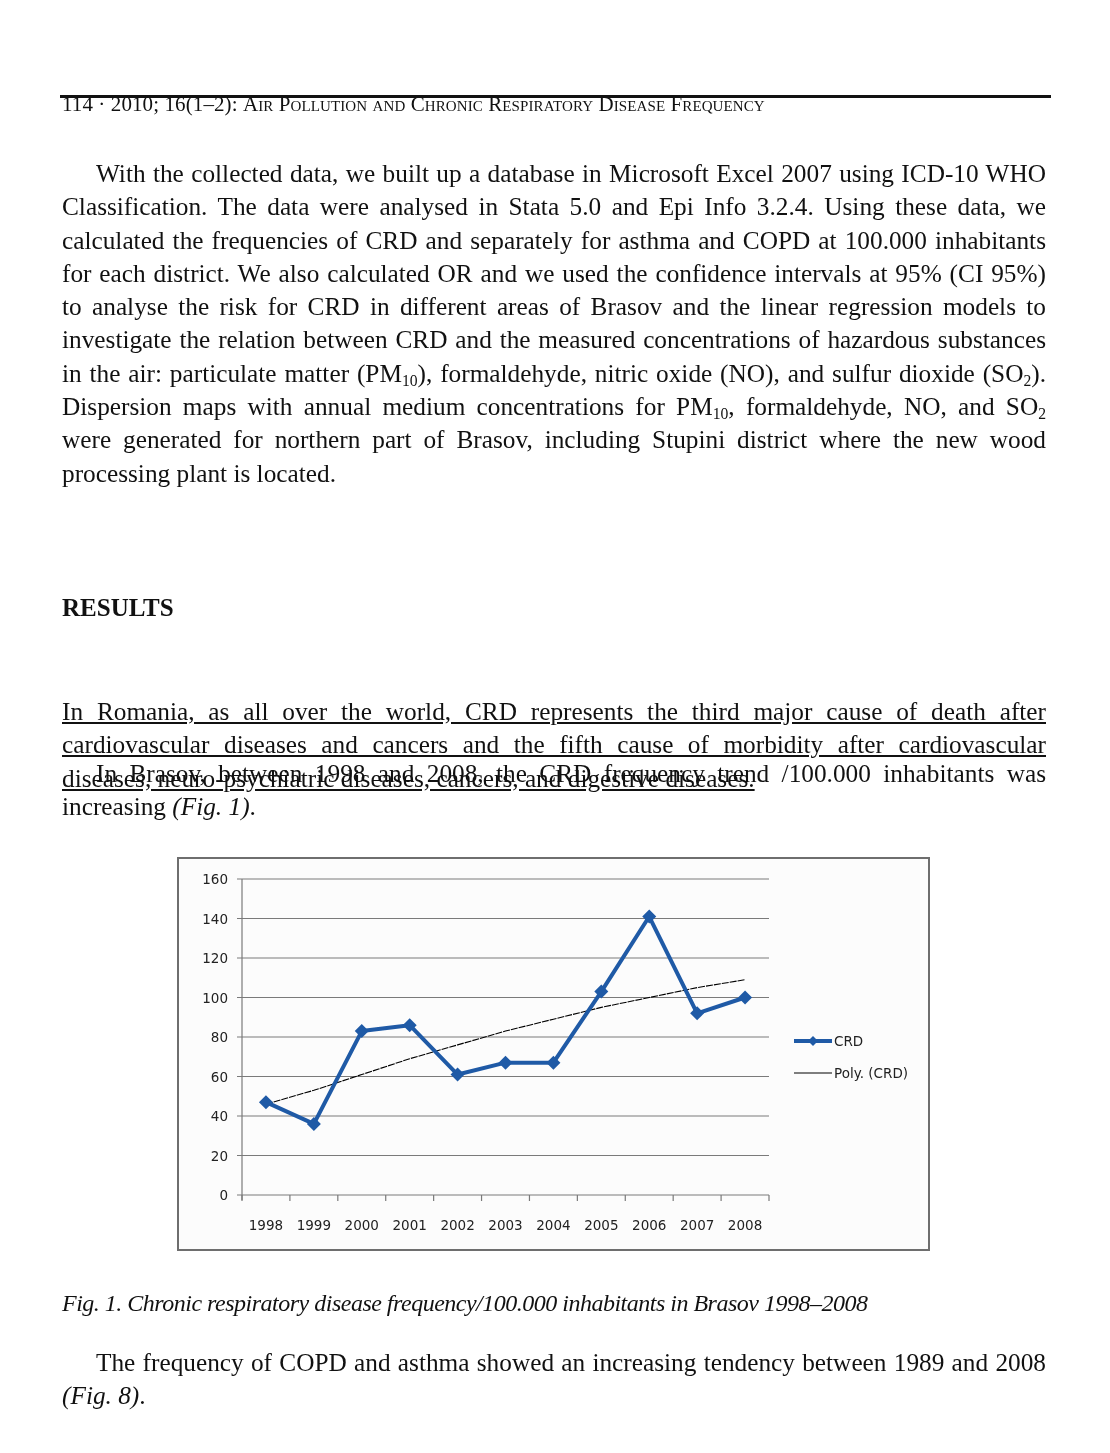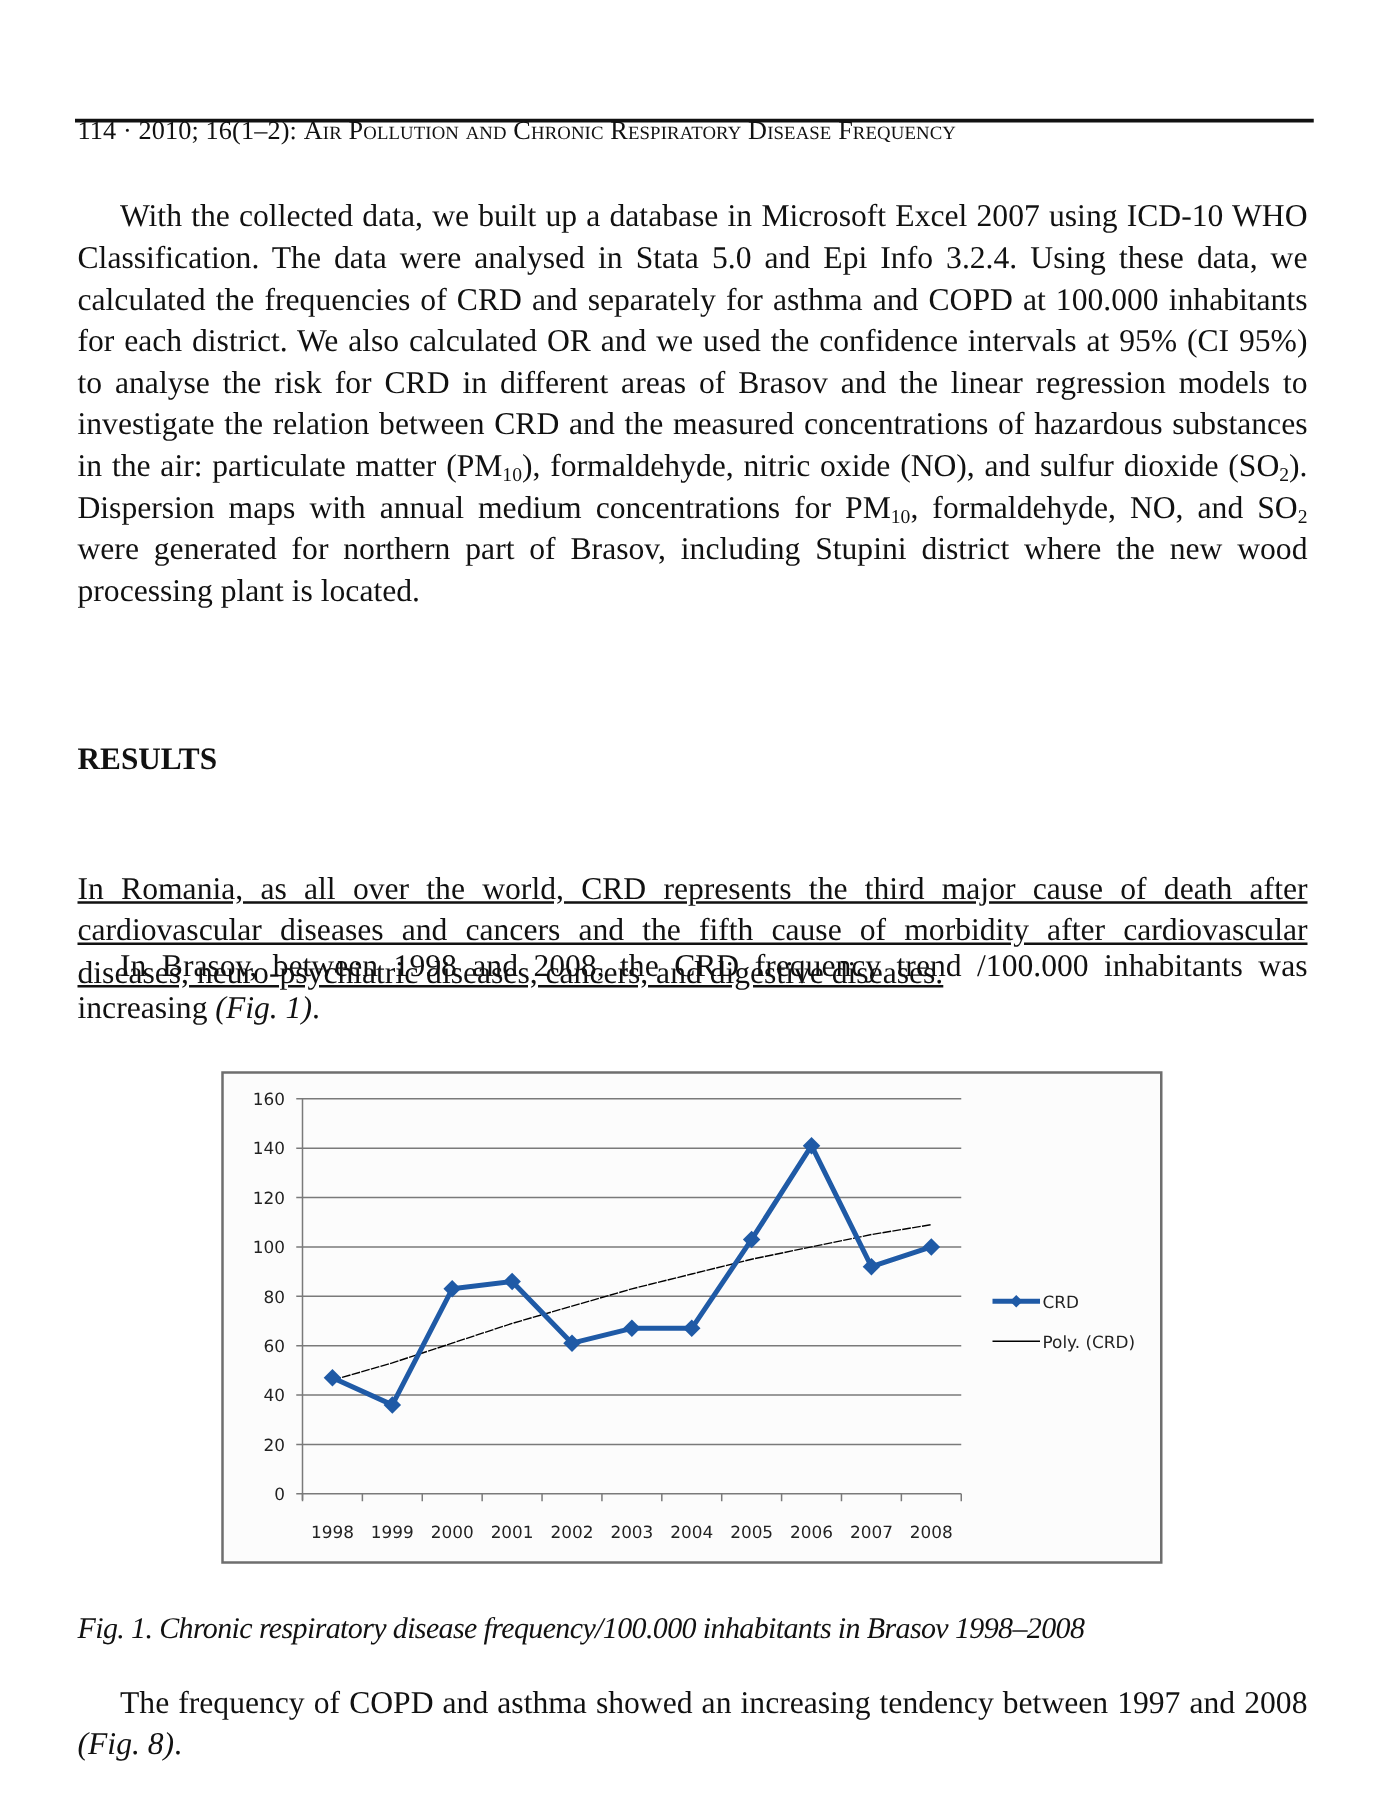--- a/index.html
+++ b/index.html
@@ -93,13 +93,13 @@
       <line x1="615" x2="653" y1="182" y2="182" stroke="#1f5aa6" stroke-width="4"></line>
       <polygon points="634,177 639,182 634,187 629,182" fill="#1f5aa6"></polygon>
       <text x="655" y="187" class="legend-text">CRD</text>
       <line x1="615" x2="653" y1="214" y2="214" stroke="#000" stroke-width="1.2"></line>
       <text x="655" y="219" class="legend-text">Poly. (CRD)</text>
     </svg>
 </div>
 
 <div class="caption">Fig. 1. Chronic respiratory disease frequency/100.000 inhabitants in Brasov 1998–2008</div>
 
-<div class="para" style="top:1346px;"><span class="indent"></span><span>The frequency of COPD and asthma showed an increasing tendency between 1997 and 2008 </span><i>(Fig. 8)</i><span>.</span></div>
+<div class="para" style="top:1346px;"><span class="indent"></span><span>The frequency of COPD and asthma showed an increasing tendency between 1989 and 2008 </span><i>(Fig. 8)</i><span>.</span></div>
 
 </body></html>

